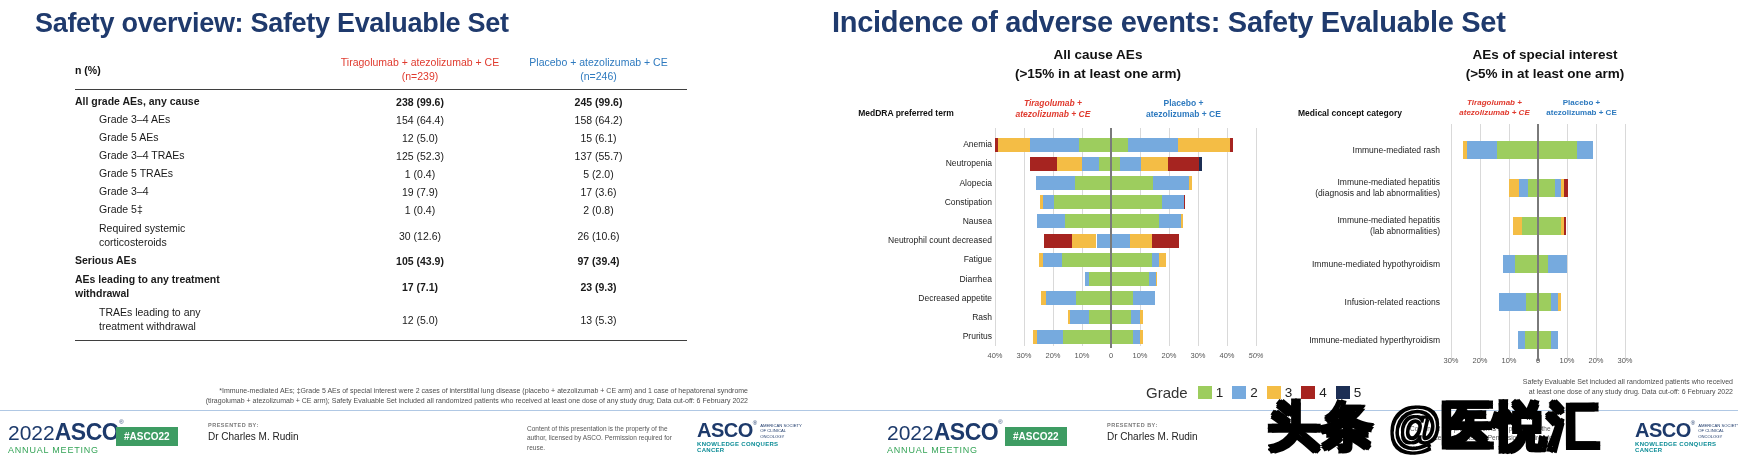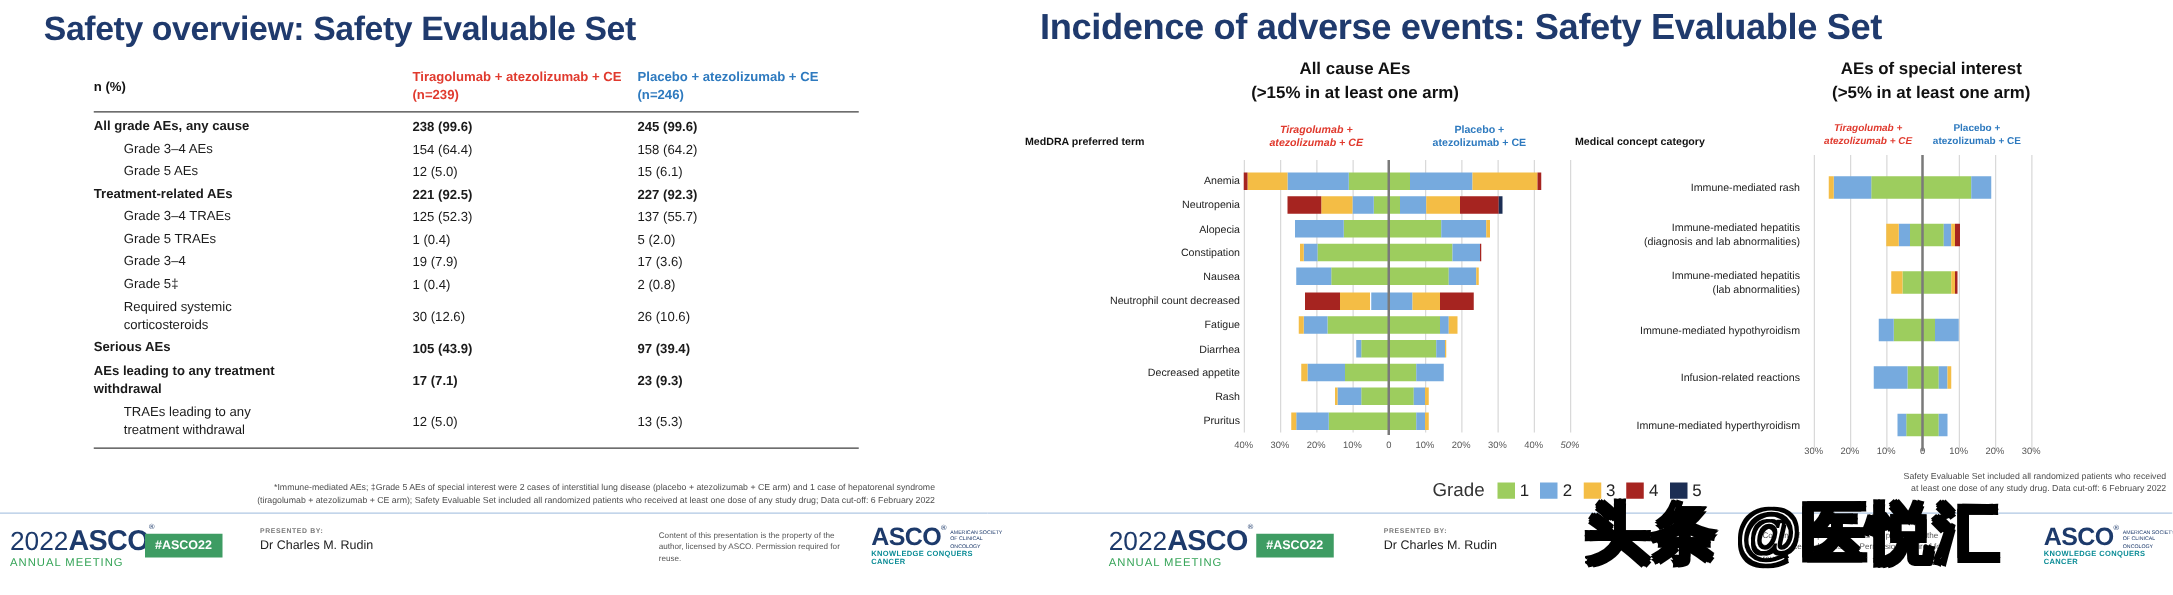--- a/index.html
+++ b/index.html
@@ -16,30 +16,30 @@
 
   .slide-title { position:absolute; font-weight:bold; color:#1f3a6d; letter-spacing:-0.3px; }
   #slide-left  .slide-title { left:35px; top:8px;  font-size:27px; }
   #slide-right .slide-title { left:42px; top:6px;  font-size:29px; }
 
   
   #safety-table { position:absolute; left:75px; top:52px; width:612px; font-size:10.5px; }
   .t-header { display:grid; grid-template-columns:255px 180px 177px; align-items:center;
               min-height:38px; border-bottom:1.5px solid #3f3f3f; padding-bottom:2px; }
   .t-h-label { font-weight:bold; color:#111; }
-  .t-h-arm { text-align:left; font-weight:bold; line-height:1.3; }
+  .t-h-arm { text-align:center; font-weight:normal; line-height:1.3; }
   .t-h-arm.arm1 { color:#e03a2e; }
   .t-h-arm.arm2 { color:#2e7abf; }
   #table-body { border-bottom:1.5px solid #3f3f3f; padding:3px 0 4px 0; }
   .t-row { display:grid; grid-template-columns:255px 180px 177px; align-items:center; min-height:18px; }
   .t-row.two { min-height:33px; }
   .t-row.bold { font-weight:bold; }
   .t-row .lbl { white-space:pre-line; line-height:1.25; }
   .t-row .lbl.indent { padding-left:24px; }
-  .t-row .val { text-align:left; }
+  .t-row .val { text-align:center; }
 
   .footnote { position:absolute; font-size:7px; color:#4d4d4d; line-height:1.4; text-align:right; }
   #slide-left  .footnote { left:190px; top:386px; width:558px; }
   #slide-right .footnote { left:593px; top:377px; width:350px; }
 
   
   .footer { position:absolute; left:0; right:0; top:410px; height:66px; border-top:1px solid #b0c8e4; }
   .f-item { position:absolute; }
   .f-logo { top:8px; }
   .f-year { font-size:21px; color:#1d3a6b; }
@@ -56,23 +56,23 @@
   .f-asco-word { font-size:20px; font-weight:bold; color:#1d3a6b; letter-spacing:-0.5px; line-height:1; }
   .f-asco-society { font-size:4.2px; color:#1d3a6b; width:42px; margin-left:3px; line-height:1.3; margin-top:3px; }
   .f-asco-tagline { font-size:6px; font-weight:bold; color:#0b8c96; letter-spacing:0.3px; margin-top:1px; }
   #slide-left  .f-logo {left:8px;}   #slide-left  .f-badge {left:116px;} #slide-left  .f-presented {left:208px;}
   #slide-left  .f-copy {left:527px;} #slide-left  .f-asco-logo {left:697px;}
   #slide-right .f-logo {left:97px;}  #slide-right .f-badge {left:215px;} #slide-right .f-presented {left:317px;}
   #slide-right .f-copy {left:620px;} #slide-right .f-asco-logo {left:845px;}
 
   
   .chart-title { position:absolute; text-align:center; font-weight:bold; font-size:13.5px; color:#111; line-height:1.4; }
-  #chartA-title { left:174px; width:240px; top:46px; }
+  #chartA-title { left:188px; width:240px; top:46px; }
   #chartB-title { left:630px; width:250px; top:46px; }
-  .row-header { position:absolute; font-size:8.5px; font-weight:bold; color:#111; text-align:left; }
+  .row-header { position:absolute; font-size:8.5px; font-weight:bold; color:#111; text-align:center; }
   #chartA-rowheader { left:30px; width:172px; top:108px; }
   #chartB-rowheader { left:470px; width:180px; top:108px; }
   .arm-label { position:absolute; text-align:center; font-weight:bold; font-size:8.5px; line-height:1.3; }
   .arm-label.red { color:#e03a2e;font-style:italic; } .arm-label.blue { color:#2e7abf; }
   #chartA-arm-left  { left:205px; width:116px; top:98px; }
   #chartA-arm-right { left:321px; width:145px; top:98px; }
   #chartB-arm-left  { left:661px; width:87px; top:98px; font-size:8px; }
   #chartB-arm-right { left:748px; width:87px; top:98px; font-size:8px; }
 
   .chart-labels { position:absolute; }
@@ -133,25 +133,20 @@
         </div>
         <div class="t-row">
           <div class="lbl indent">Grade 3–4 AEs</div>
           <div class="val">154 (64.4)</div>
           <div class="val">158 (64.2)</div>
         </div>
         <div class="t-row">
           <div class="lbl indent">Grade 5 AEs</div>
           <div class="val">12 (5.0)</div>
           <div class="val">15 (6.1)</div>
-        </div>
-        <div class="t-row bold">
-          <div class="lbl">Treatment-related AEs</div>
-          <div class="val">221 (92.5)</div>
-          <div class="val">227 (92.3)</div>
         </div>
         <div class="t-row">
           <div class="lbl indent">Grade 3–4 TRAEs</div>
           <div class="val">125 (52.3)</div>
           <div class="val">137 (55.7)</div>
         </div>
         <div class="t-row">
           <div class="lbl indent">Grade 5 TRAEs</div>
           <div class="val">1 (0.4)</div>
           <div class="val">5 (2.0)</div>

